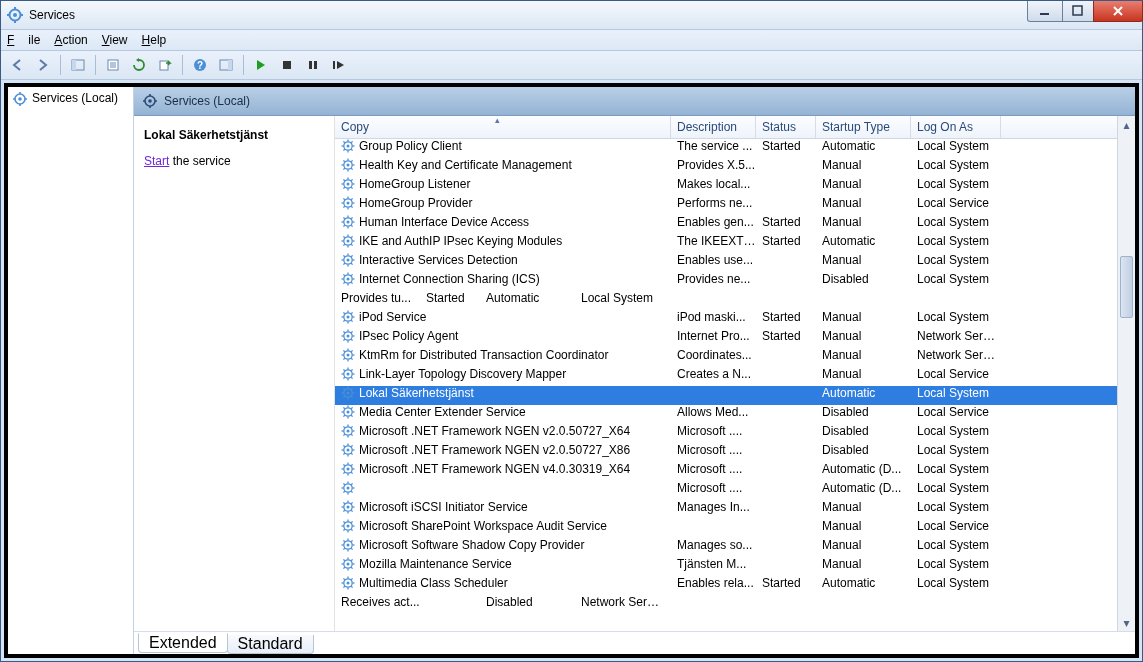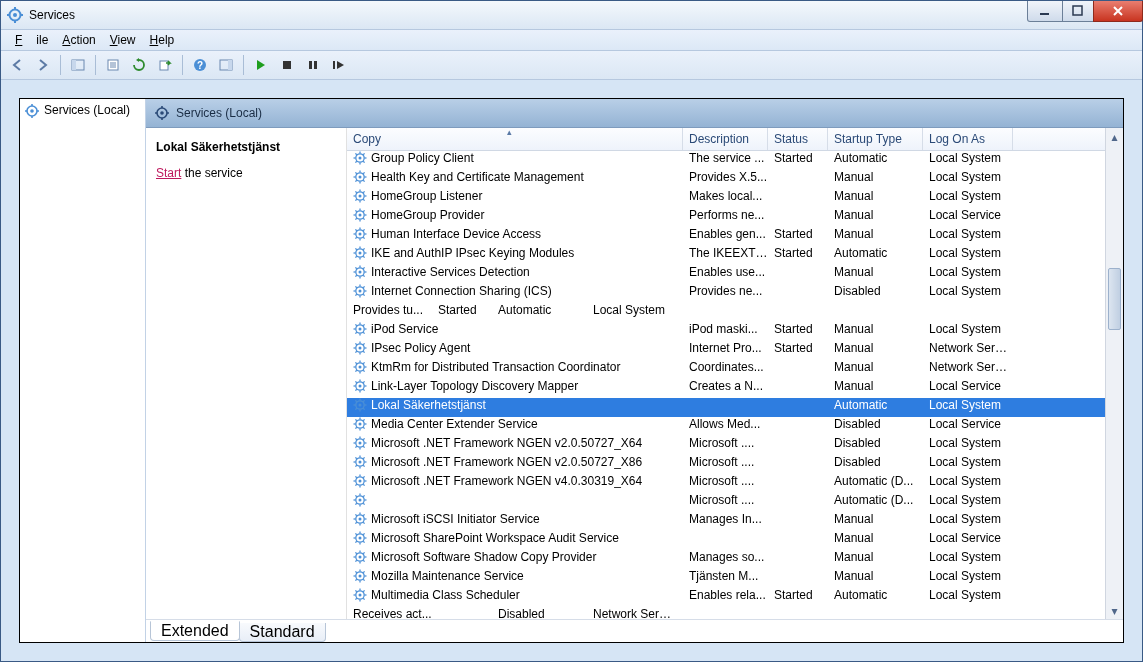--- a/index.html
+++ b/index.html
@@ -6,37 +6,37 @@
 .window{width:1143px;height:662px;box-sizing:border-box;border:1px solid #3a5a85;background:#d6e5f5;display:flex;flex-direction:column;position:relative;box-shadow:0 0 8px rgba(0,0,0,.3);}
 .titlebar{height:28px;background:linear-gradient(#f4f8fc,#dbe7f4);display:flex;align-items:center;position:relative;border-bottom:1px solid #b6c8df;}
 .titlebar .ticon{width:16px;height:16px;margin:0 6px;display:flex;align-items:center;justify-content:center;}
 .titlebar .title{font-size:12px;color:#000;}
 .winbtns{position:absolute;right:0;top:0;display:flex;}
 .winbtn{width:34px;height:20px;border:1px solid #6b7f98;border-top:none;margin-right:-1px;display:flex;align-items:center;justify-content:center;background:linear-gradient(#f0f4fa,#cfdbeb);font-family:Arial;font-size:12px;}
 .winbtn.max{width:30px;}
 .winbtn.close{width:48px;background:linear-gradient(#e97e70,#c83420);border-color:#8e2a1c;color:#fff;border-bottom-right-radius:3px;}
 .winbtn.min{border-bottom-left-radius:3px;}
 .winbtn svg{display:block;}
-.menubar{height:20px;background:linear-gradient(#eaf1fb,#dce8f6);display:flex;align-items:center;padding:0 14px;border-bottom:1px solid #b6c8df;text-align:center;}
+.menubar{height:20px;background:linear-gradient(#eaf1fb,#dce8f6);display:flex;align-items:center;padding:0 6px;border-bottom:1px solid #b6c8df;text-align:center;}
 .menubar span{margin-right:14px;cursor:default;}
 .menubar span u{text-decoration:underline;}
 .toolbar{height:28px;background:linear-gradient(#eaf1fb,#dbe7f4);display:flex;align-items:center;padding:0 4px;border-bottom:1px solid #b6c8df;gap:2px;}
 .tbtn{width:22px;height:22px;display:flex;align-items:center;justify-content:center;border:1px solid transparent;border-radius:2px;}
 .tsep{width:1px;height:20px;background:#a9bdd6;margin:0 3px;}
-.body{flex:1;display:flex;margin:18px;border:1px solid #000000;background:#fff;min-height:0;}
+.body{flex:1;display:flex;margin:3px;border:4px solid #000000;background:#fff;min-height:0;}
 .leftpane{width:125px;border-right:1px solid #c2d2e6;display:flex;flex-direction:column;}
 .leftpane .lrow{display:flex;align-items:flex-start;padding:4px 4px;}
 .leftpane .lrow .licon{width:16px;height:16px;margin-right:4px;}
 .rightpane{flex:1;display:flex;flex-direction:column;min-width:0;}
 .rp-header{height:28px;background:linear-gradient(#b9cfe7,#94b3d4);border-bottom:1px solid #7e9bbd;display:flex;align-items:center;padding-left:8px;color:#1a2d45;}
 .rp-header .licon{width:16px;height:16px;margin-right:6px;}
 .rp-body{flex:1;display:flex;min-height:0;}
 .rp-side{width:200px;padding:12px 10px 0 10px;box-sizing:border-box;}
 .rp-side .stitle{font-weight:bold;margin-bottom:12px;}
-.rp-side a{color:#be185d;}
+.rp-side a{color:#6d28d9;}
 .listwrap{flex:1;display:flex;flex-direction:column;border-left:1px solid #e1e1e1;min-width:0;position:relative;}
 .cols{display:flex;height:22px;background:linear-gradient(#fcfdff,#eef3fb);border-bottom:1px solid #d0d8e4;position:relative;}
 .col{display:flex;align-items:center;padding-left:6px;border-right:1px solid #d6dde8;box-sizing:border-box;color:#2b4a77;font-size:12px;white-space:nowrap;}
 .c-name{width:336px;}
 .c-desc{width:85px;}
 .c-stat{width:60px;}
 .c-start{width:95px;}
 .c-log{width:90px;}
 .c-pad{flex:1;}
 .sorticon{margin-left:auto;margin-right:auto;color:#5a7aa6;font-size:9px;position:absolute;left:160px;top:-1px;}

